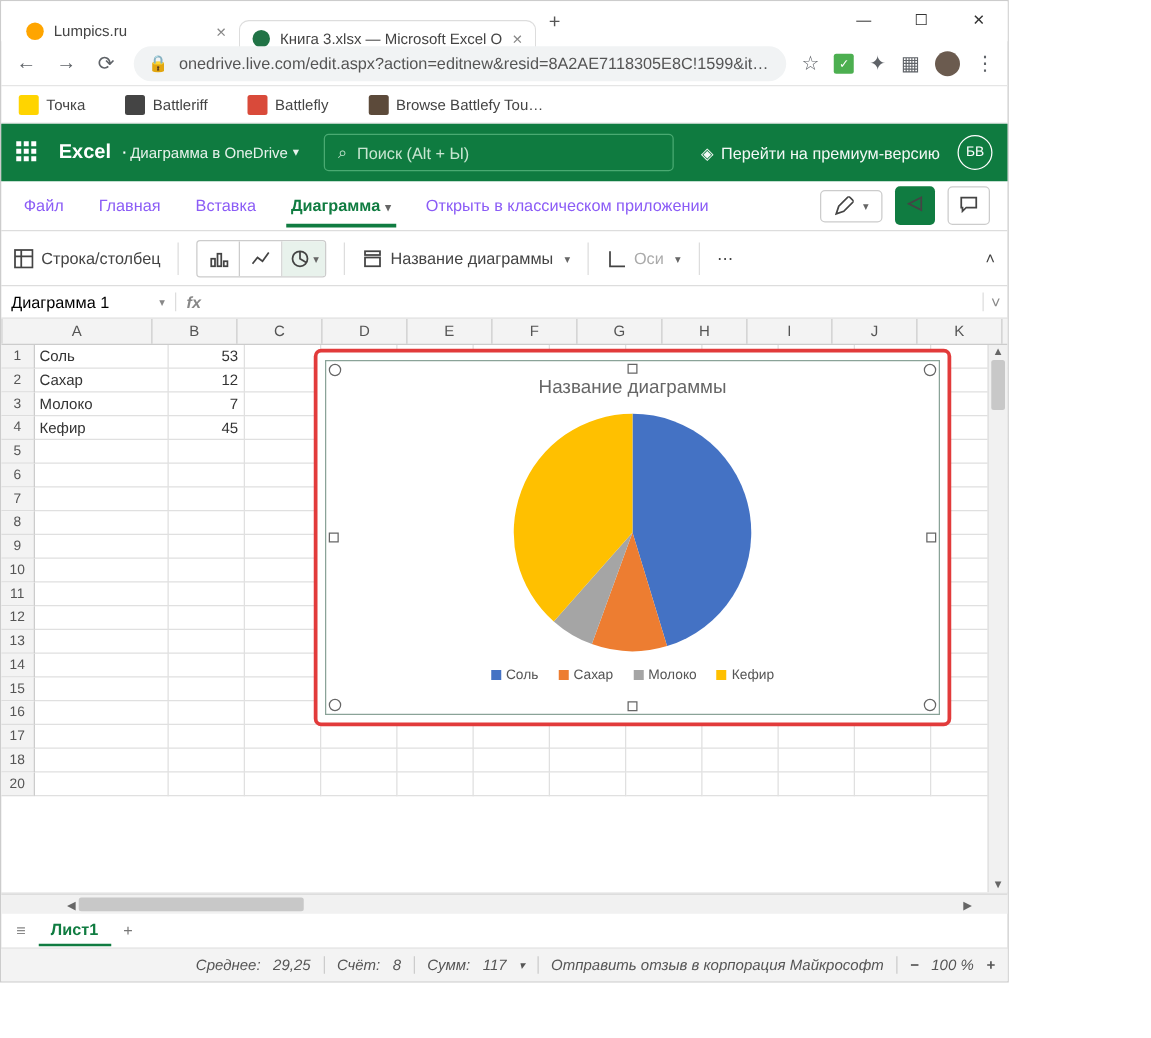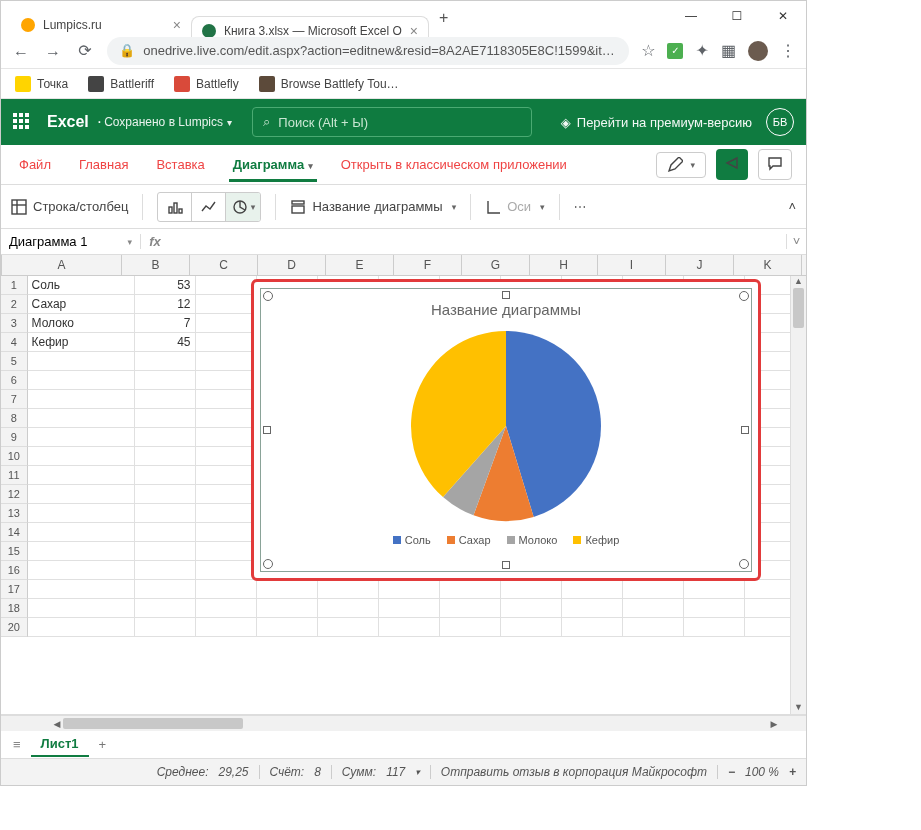--- a/index.html
+++ b/index.html
@@ -21,42 +21,42 @@
 
   .addrbar { height: 36px; display: flex; align-items: center; gap: 12px; padding: 0 10px; border-bottom: 1px solid #e5e5e5; }
   .nav-ico { color: #5f6368; font-size: 16px; width: 20px; text-align: center; }
   .url-field { flex: 1; display: flex; align-items: center; gap: 8px; background: #f1f3f4; border-radius: 16px; height: 28px; padding: 0 12px; font-size: 13px; color: #555; }
   .lock { color: #5f6368; }
   .ext-icons { display: flex; gap: 12px; align-items: center; color: #5f6368; }
   .ext-ico { width: 18px; height: 18px; display: flex; align-items: center; justify-content: center; }
   .badge-green { background: #4caf50; color: #fff; width: 16px; height: 16px; border-radius: 2px; font-size: 10px; }
   .avatar-br { width: 20px; height: 20px; border-radius: 50%; background: #6b5b4f; }
 
-  .bookmarks { height: 30px; display: flex; align-items: center; gap: 20px; padding: 0 14px; font-size: 12px; color: #444; border-bottom: 1px solid #e5e5e5; }
+  .bookmarks { height: 30px; display: flex; align-items: center; gap: 32px; padding: 0 14px; font-size: 12px; color: #444; border-bottom: 1px solid #e5e5e5; }
   .bm { display: flex; align-items: center; gap: 6px; }
   .bm-ico { width: 16px; height: 16px; border-radius: 2px; }
   .bm-y { background: #ffd400; }
   .bm-b { background: #444; }
   .bm-r { background: #d94a3a; }
   .bm-d { background: #5c4a3a; }
 
   
   .excel-hdr { background: #0f7b40; height: 46px; display: flex; align-items: center; padding: 0 12px; color: #fff; }
   .waffle { width: 18px; height: 18px; background: conic-gradient(#0000 0) ; display: grid; grid-template-columns: repeat(3,4px); grid-template-rows: repeat(3,4px); gap: 2px; margin-right: 16px; }
   .waffle span { background: #fff; }
   .app-name { font-weight: 600; margin-right: 6px; }
   .save-state { font-size: 12px; opacity: .9; }
   .save-chev { margin-left: 4px; font-size: 10px; opacity: .9; }
   .search-box { margin-left: 20px; flex: 0 0 280px; height: 30px; border: 1px solid #4aaa72; border-radius: 4px; display: flex; align-items: center; padding: 0 10px; color: #c8e6d1; font-size: 13px; gap: 8px; }
   .premium { margin-left: auto; font-size: 13px; opacity: .95; display: flex; align-items: center; gap: 6px; }
   .hdr-avatar { width: 28px; height: 28px; border: 1px solid #fff; border-radius: 50%; display: flex; align-items: center; justify-content: center; font-size: 11px; margin-left: 14px; }
 
   
   .ribbon-tabs { height: 40px; display: flex; align-items: center; border-bottom: 1px solid #ddd; padding: 0 4px; font-size: 13px; }
-  .rtab { padding: 10px 14px; color: #ef4444; position: relative; }
+  .rtab { padding: 10px 14px; color: #8b5cf6; position: relative; }
   .rtab.active { color: #107c41; font-weight: 600; }
   .rtab.active::after { content: ""; position: absolute; left: 10px; right: 10px; bottom: 0; height: 3px; background: #107c41; }
   .rtab-chev { font-size: 9px; margin-left: 4px; color: #666; }
   .ribbon-right { margin-left: auto; display: flex; align-items: center; gap: 10px; padding-right: 10px; }
   .pill-btn { border: 1px solid #ccc; border-radius: 4px; padding: 4px 10px; display: flex; align-items: center; gap: 4px; color: #107c41; }
   .share-btn { background: #107c41; color: #fff; border-radius: 4px; padding: 6px 8px; }
   .comment-btn { border: 1px solid #ccc; border-radius: 4px; padding: 5px 8px; color: #555; }
 
   
   .toolbar { height: 44px; border-bottom: 1px solid #ddd; display: flex; align-items: center; padding: 0 10px; gap: 14px; font-size: 13px; color: #444; }
@@ -200,21 +200,21 @@
         <span></span>
         <span></span>
         <span></span>
         <span></span>
         <span></span>
         <span></span>
         <span></span>
       </div>
     <span class="app-name">Excel</span>
     <span style="margin:0 2px">·</span>
-    <span class="save-state">Сохранено в Lumpics</span>
+    <span class="save-state">Диаграмма в OneDrive</span>
     <span class="save-chev">▾</span>
     <div class="search-box">
       <span>⌕</span>
       <span>Поиск (Alt + Ы)</span>
     </div>
     <div class="premium">
       <span>◈</span>
       <span>Перейти на премиум-версию</span>
     </div>
     <div class="hdr-avatar">

